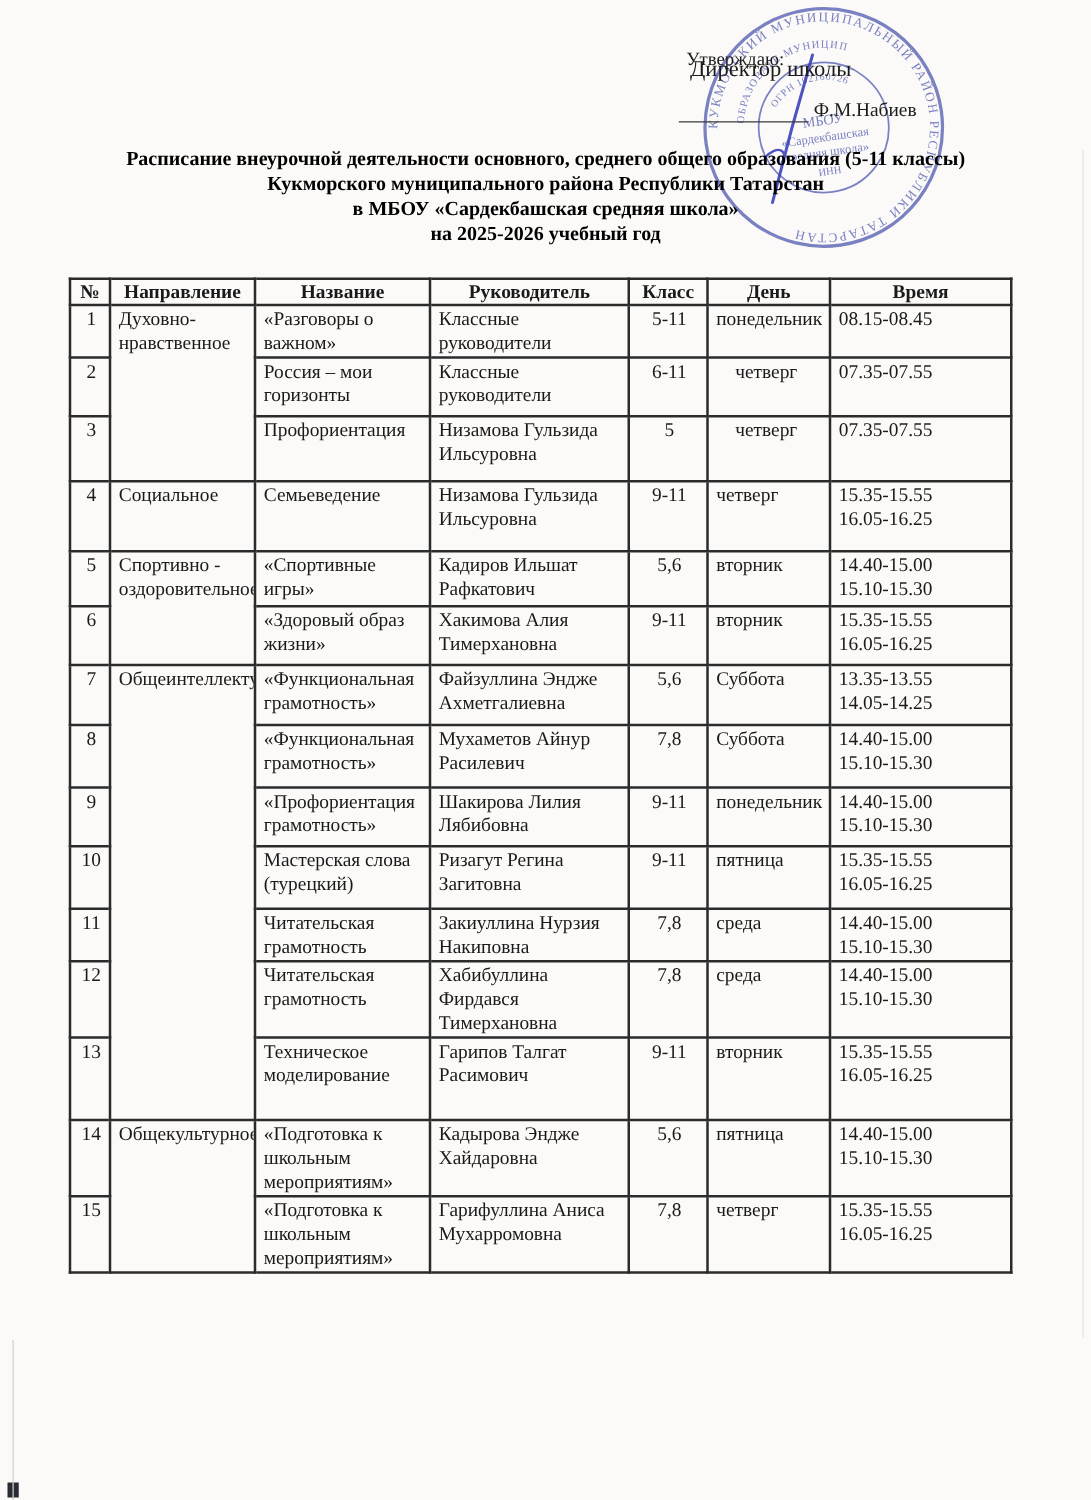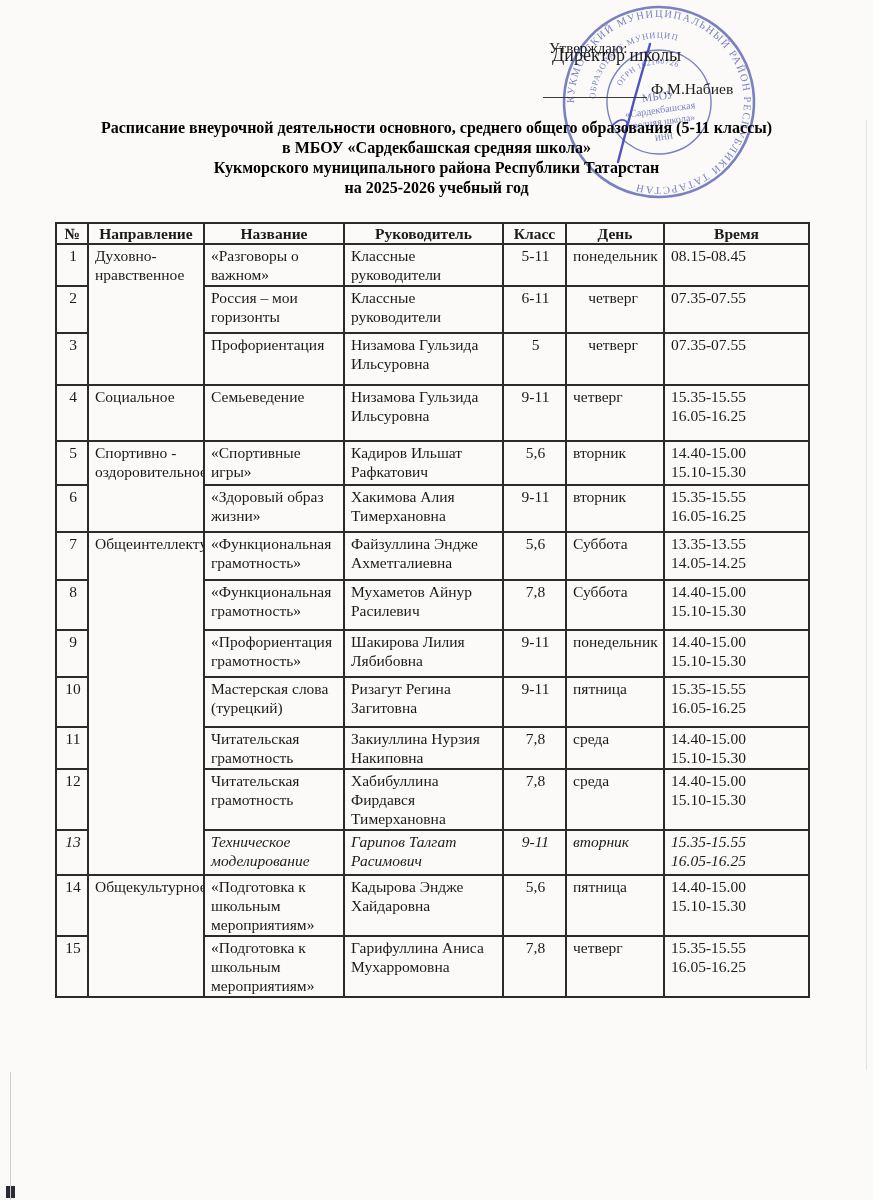--- a/index.html
+++ b/index.html
@@ -49,21 +49,21 @@
   tbody tr:nth-child(3){height:52px;}
   tbody tr:nth-child(4){height:56px;}
   tbody tr:nth-child(5){height:44px;}
   tbody tr:nth-child(6){height:47px;}
   tbody tr:nth-child(7){height:48px;}
   tbody tr:nth-child(8){height:50px;}
   tbody tr:nth-child(9){height:47px;}
   tbody tr:nth-child(10){height:50px;margin-left:28px;}
   tbody tr:nth-child(11){height:34px;}
   tbody tr:nth-child(12){height:60px;}
-  tbody tr:nth-child(13){height:45px;font-style:italic;}
+  tbody tr:nth-child(13){height:66px;}
   tbody tr:nth-child(14){height:60px;}
   tbody tr:nth-child(15){height:52px;}
   
   tbody tr:nth-child(2) .col-day,
   tbody tr:nth-child(3) .col-day{text-align:center;padding-left:0;}
   
   .artifact-corner{position:absolute;left:6px;top:1186px;width:9px;height:12px;background:#2b2b33;}
   .artifact-left-line{position:absolute;left:10px;top:1072px;width:1px;height:128px;background:#d2d0cc;}
   .artifact-right-line{position:absolute;left:866px;top:120px;width:1px;height:950px;background:#e3e1de;}
 </style>
@@ -104,22 +104,22 @@
 
   <div class="approve-line">Утверждаю:</div>
   <div class="role-line">Директор школы</div>
   <div class="sign-row">
     <span class="sig-line"></span>
     <span class="signer">Ф.М.Набиев</span>
   </div>
 
   <div class="doc-title">
     <div>Расписание внеурочной деятельности основного, среднего общего образования (5-11 классы)</div>
+    <div>Кукморского муниципального района Республики Татарстан</div>
     <div>в МБОУ «Сардекбашская средняя школа»</div>
-    <div>Кукморского муниципального района Республики Татарстан</div>
     <div>на 2025-2026 учебный год</div>
   </div>
 
   <table class="schedule">
     <colgroup>
       <col style="width:32px">
         <col style="width:116px">
         <col style="width:140px">
       <col style="width:159px">
         <col style="width:63px">

